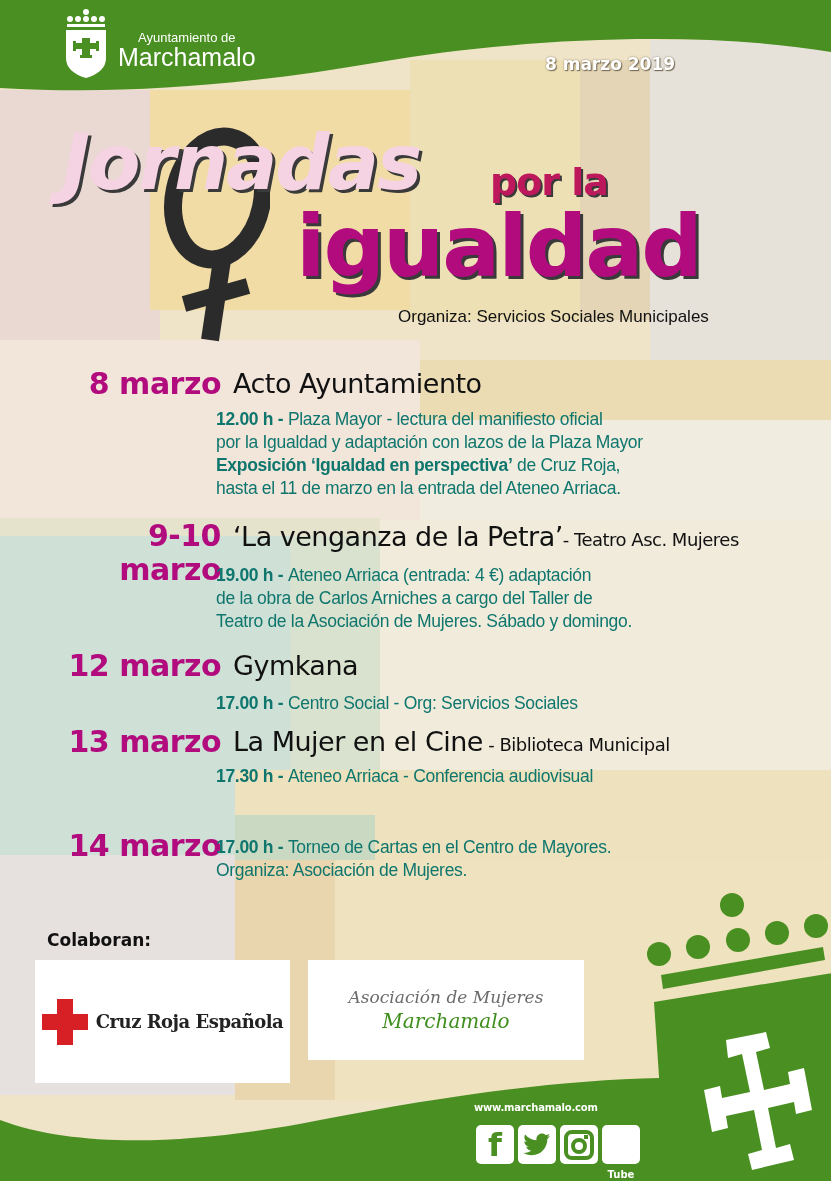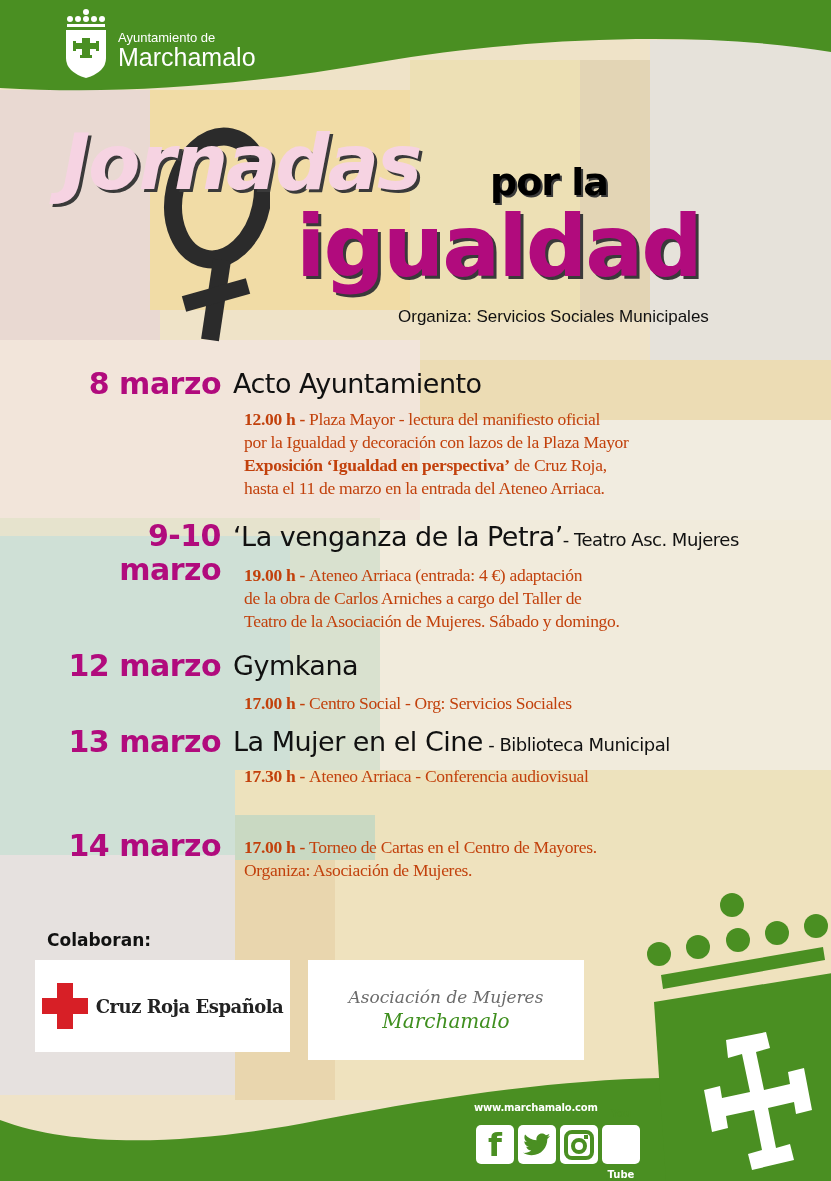--- a/index.html
+++ b/index.html
@@ -30,56 +30,56 @@
   .p16 { left: 235px; top: 860px; width: 100px; height: 240px; background: #e9d6ae; }
   .p17 { left: 335px; top: 860px; width: 496px; height: 240px; background: #efe2be; }
 
   
   .header-wave { position: absolute; left: 0; top: 0; width: 831px; height: 110px; }
   .footer-wave { position: absolute; left: 0; top: 1040px; width: 831px; height: 141px; }
 
   .logo-top { position: absolute; left: 64px; top: 8px; display: flex; align-items: flex-start; }
   .logo-shield { width: 44px; height: 70px; }
   .logo-text { margin-left: 10px; margin-top: 22px; color: #fff; }
-  .logo-sub { font-family: "Liberation Sans", sans-serif; font-size: 13px; display: block; }
+  .logo-sub { font-family: "Liberation Sans", sans-serif; font-size: 13px; display: block; text-align: center; }
   .logo-main { font-family: "Liberation Sans", sans-serif; font-size: 25px; display: block; line-height: 24px; }
 
   .date-block { position: absolute; left: 440px; top: 54px; width: 340px; text-align: center; color: #fff; }
   .date-line { font-family: "DejaVu Sans", sans-serif; font-weight: bold; font-size: 17px;
     text-shadow: 0 0 2px #8a7c60, 1px 1px 1px #6d6350; }
   .day-line { font-family: "DejaVu Sans", sans-serif; font-size: 18px; margin-top: -2px;
     text-shadow: 0 0 2px #8a7c60, 1px 1px 1px #6d6350; letter-spacing: -0.3px; }
 
   
   .venus { position: absolute; left: 150px; top: 118px; width: 120px; height: 230px; }
   .title-jornadas { position: absolute; left: 62px; top: 118px; font-family: "DejaVu Sans", sans-serif;
     font-weight: bold; font-size: 76px; color: #f6d3e2; letter-spacing: -2px; font-style: italic;
     text-shadow: 3px 3px 0 #3a3a3a; }
   .title-porla { position: absolute; left: 490px; top: 160px; font-family: "DejaVu Sans", sans-serif;
-    font-weight: bold; font-size: 38px; color: #000000; text-shadow: 2px 2px 0 #3a3a3a; letter-spacing: -1px; }
+    font-weight: bold; font-size: 38px; color: #be185d; text-shadow: 2px 2px 0 #3a3a3a; letter-spacing: -1px; }
   .title-igualdad { position: absolute; left: 296px; top: 196px; font-family: "DejaVu Sans", sans-serif;
     font-weight: bold; font-size: 86px; color: #b10b7d; letter-spacing: -2px; text-shadow: 3px 3px 0 #3a3a3a; }
   .organiza { position: absolute; left: 398px; top: 307px; font-family: "Liberation Sans", sans-serif;
     font-size: 17px; color: #111; }
 
   
   .date-col { position: absolute; right: 610px; font-family: "DejaVu Sans", sans-serif; font-weight: bold;
     color: #b10b7d; font-size: 30px; text-align: right; white-space: nowrap; letter-spacing: -0.5px; }
   .ev-title { position: absolute; left: 233px; font-family: "DejaVu Sans", sans-serif; font-size: 27px;
     color: #111; white-space: nowrap; letter-spacing: -0.5px; }
   .ev-title .small { font-size: 18px; }
-  .ev-body { position: absolute; left: 244px; font-family: Liberation Serif, serif; font-size: 17.5px;
-    color: #c2410c; line-height: 23px; white-space: nowrap; letter-spacing: -0.3px; }
+  .ev-body { position: absolute; left: 216px; font-family: Liberation Sans, sans-serif; font-size: 17.5px;
+    color: #0f766e; line-height: 23px; white-space: nowrap; letter-spacing: -0.3px; }
   .ev-body b { font-weight: bold; }
 
   
   .colaboran { position: absolute; left: 47px; top: 930px; font-family: "DejaVu Sans", sans-serif;
     font-weight: bold; font-size: 17px; color: #111; }
   .sponsor { position: absolute; background: #fff; display: flex; align-items: center; justify-content: center; }
-  .sp-cruz { left: 35px; top: 960px; width: 255px; height: 92px; }
+  .sp-cruz { left: 35px; top: 960px; width: 255px; height: 123px; }
   .sp-asoc { left: 308px; top: 960px; width: 276px; height: 100px; flex-direction: column; }
   .red-cross { width: 46px; height: 46px; position: relative; margin-right: 8px; }
   .red-cross::before { content: ""; position: absolute; left: 15px; top: 0; width: 16px; height: 46px; background: #d71f26; }
   .red-cross::after { content: ""; position: absolute; left: 0; top: 15px; width: 46px; height: 16px; background: #d71f26; }
   .cruz-text { font-family: "DejaVu Serif", serif; font-weight: bold; font-size: 18px; color: #222; letter-spacing: -0.5px; }
   .asoc-line1 { font-family: "DejaVu Serif", serif; font-style: italic; font-size: 17px; color: #6b6b6b; }
   .asoc-line2 { font-family: "DejaVu Serif", serif; font-style: italic; font-size: 20px; color: #3f8f1f; margin-top: 2px; }
 
   
   .big-shield { position: absolute; left: 620px; top: 880px; width: 211px; height: 301px; }
@@ -133,37 +133,38 @@
     <path d="M2,22 H42 V50 Q42,64 22,70 Q2,64 2,50 Z" fill="#fff"></path>
     <path d="M18,30 h8 v5 h6 v-2 h3 v10 h-3 v-2 h-6 v6 h2 v3 h-12 v-3 h2 v-6 h-6 v2 h-3 v-10 h3 v2 h6 z" fill="#4a8f22"></path>
   </svg>
   <div class="logo-text">
     <span class="logo-sub">Ayuntamiento de</span>
     <span class="logo-main">Marchamalo</span>
   </div>
 </div>
 
 <div class="date-block">
+  <div class="date-line">8 marzo 2019</div>
 </div>
 
 <svg class="venus" viewBox="0 0 120 230">
   <ellipse cx="68" cy="80" rx="44" ry="62" fill="none" stroke="#2b2b2b" stroke-width="18" transform="rotate(12 68 80)"></ellipse>
   <path d="M72,142 L60,222" stroke="#2b2b2b" stroke-width="18" fill="none"></path>
   <path d="M34,186 L98,168" stroke="#2b2b2b" stroke-width="16" fill="none"></path>
 </svg>
 <div class="title-jornadas">Jornadas</div>
 <div class="title-porla">por la</div>
 <div class="title-igualdad">igualdad</div>
 <div class="organiza">Organiza: Servicios Sociales Municipales</div>
 
 <div class="date-col" style="top:366px;">8 marzo</div>
 <div class="ev-title" style="top:368px;">Acto Ayuntamiento</div>
 <div class="ev-body" style="top:408px;">
   <div><b>12.00 h - </b><span>Plaza Mayor - lectura del manifiesto oficial</span></div>
-  <div><span>por la Igualdad y decoración con lazos de la Plaza Mayor</span></div>
+  <div><span>por la Igualdad y adaptación con lazos de la Plaza Mayor</span></div>
   <div><b>Exposición ‘Igualdad en perspectiva’</b><span> de Cruz Roja,</span></div>
   <div><span>hasta el 11 de marzo en la entrada del Ateneo Arriaca.</span></div>
 </div>
 
 <div class="date-col" style="top:518px;">9-10</div>
 <div class="date-col" style="top:552px;">marzo</div>
 <div class="ev-title" style="top:521px;">
   <span>‘La venganza de la Petra’</span><span class="small">- Teatro Asc. Mujeres</span>
 </div>
 <div class="ev-body" style="top:564px;">

